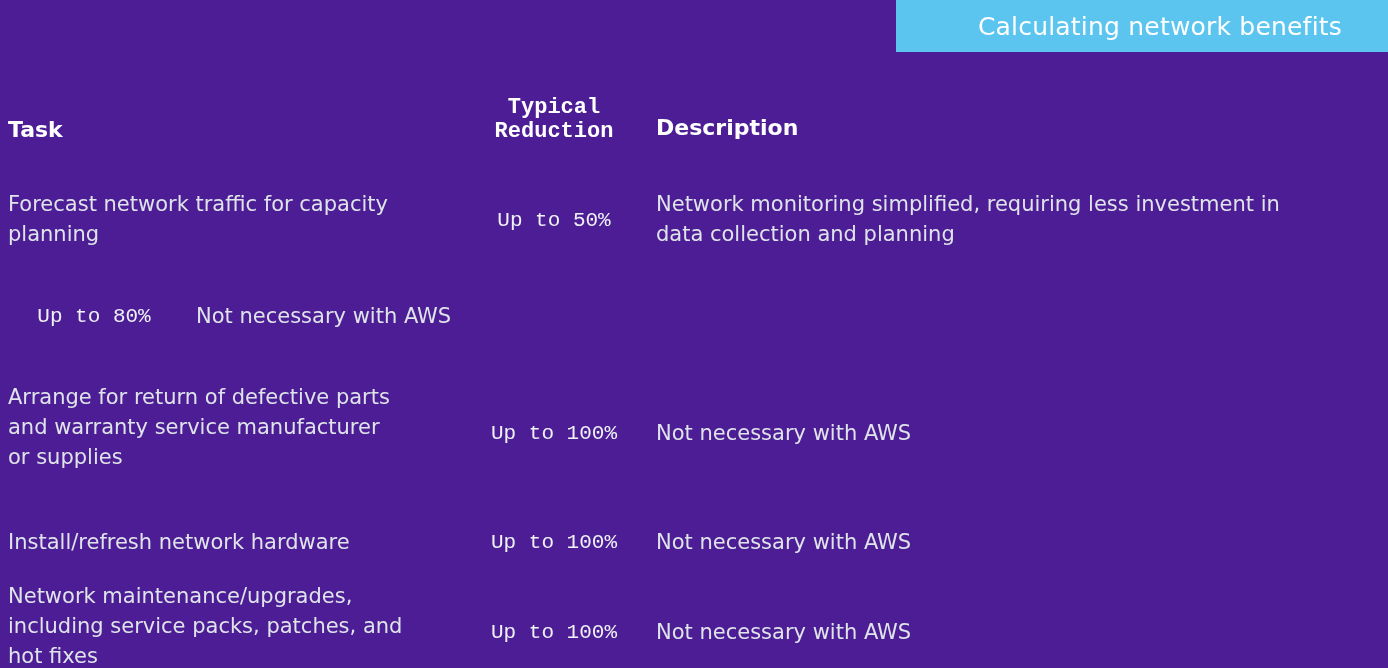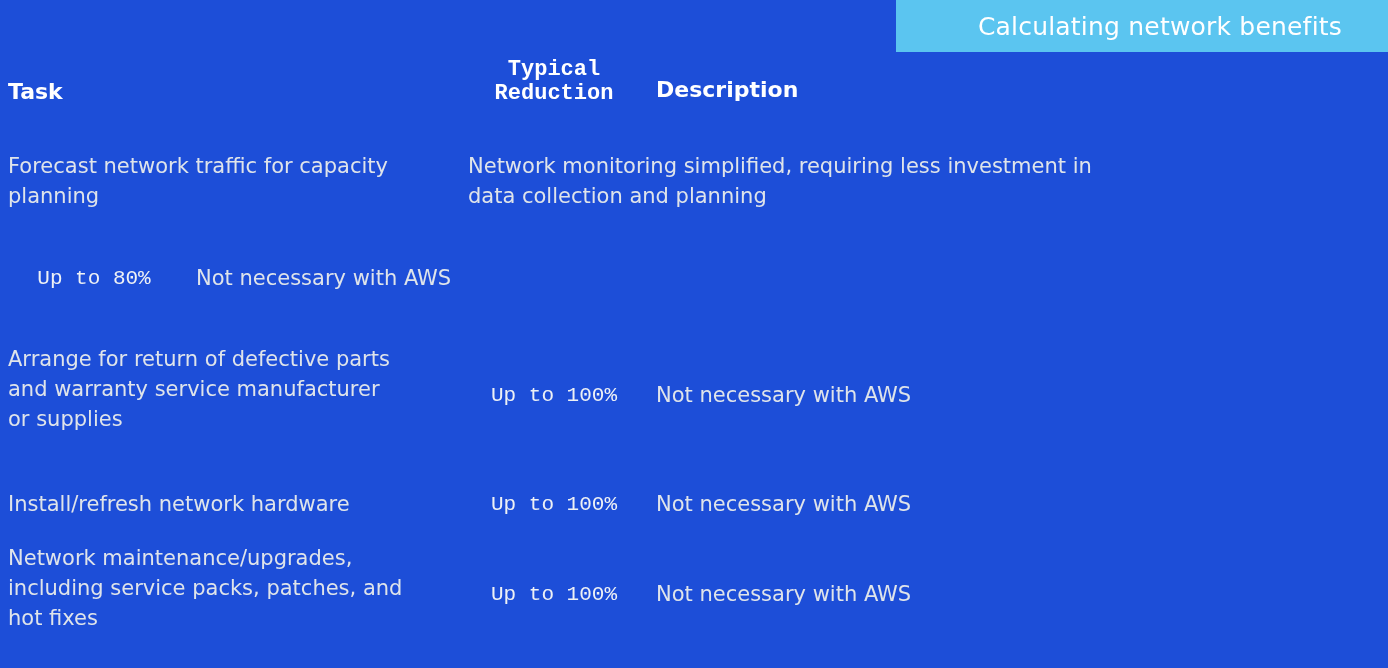--- a/index.html
+++ b/index.html
@@ -15,21 +15,21 @@
     font-family: "DejaVu Sans", sans-serif;
     color: #e9edf2;
     position: relative;
     -webkit-font-smoothing: antialiased;
   }
 
   
   .slide {
     position: absolute;
     inset: 0;
-    background: #1d4ed8;
+    background: #4c1d95;
   }
 
   
   .title-banner {
     position: absolute;
     left: 896px;
     top: 0;
     width: 492px;
     height: 52px;
     background: #5bc5f0;
@@ -54,20 +54,21 @@
     left: 0;
     top: 0;
     width: 1388px;
   }
 
   .row {
     display: flex;
     align-items: flex-start;
     width: 100%;
     box-sizing: border-box;
+    margin-top: 38px;
   }
 
   .col-task {
     width: 460px;
     flex: 0 0 460px;
     box-sizing: border-box;
     padding-left: 8px;
     padding-right: 14px;
   }
   .col-reduction {
@@ -164,20 +165,23 @@
       <div class="col-desc">
         <div class="hcell nowrap-lines">Description</div>
       </div>
     </div>
 
     <div class="row row-body" id="row-1">
       <div class="col-task">
         <div class="cell nowrap-lines">Forecast network traffic for capacity
 planning</div>
       </div>
+      <div class="col-reduction">
+        <div class="cell">Up to 50%</div>
+      </div>
       <div class="col-desc">
         <div class="cell nowrap-lines">Network monitoring simplified, requiring less investment in
 data collection and planning</div>
       </div>
     </div>
 
     <div class="row row-body" id="row-2">
       <div class="col-reduction">
         <div class="cell">Up to 80%</div>
       </div>

